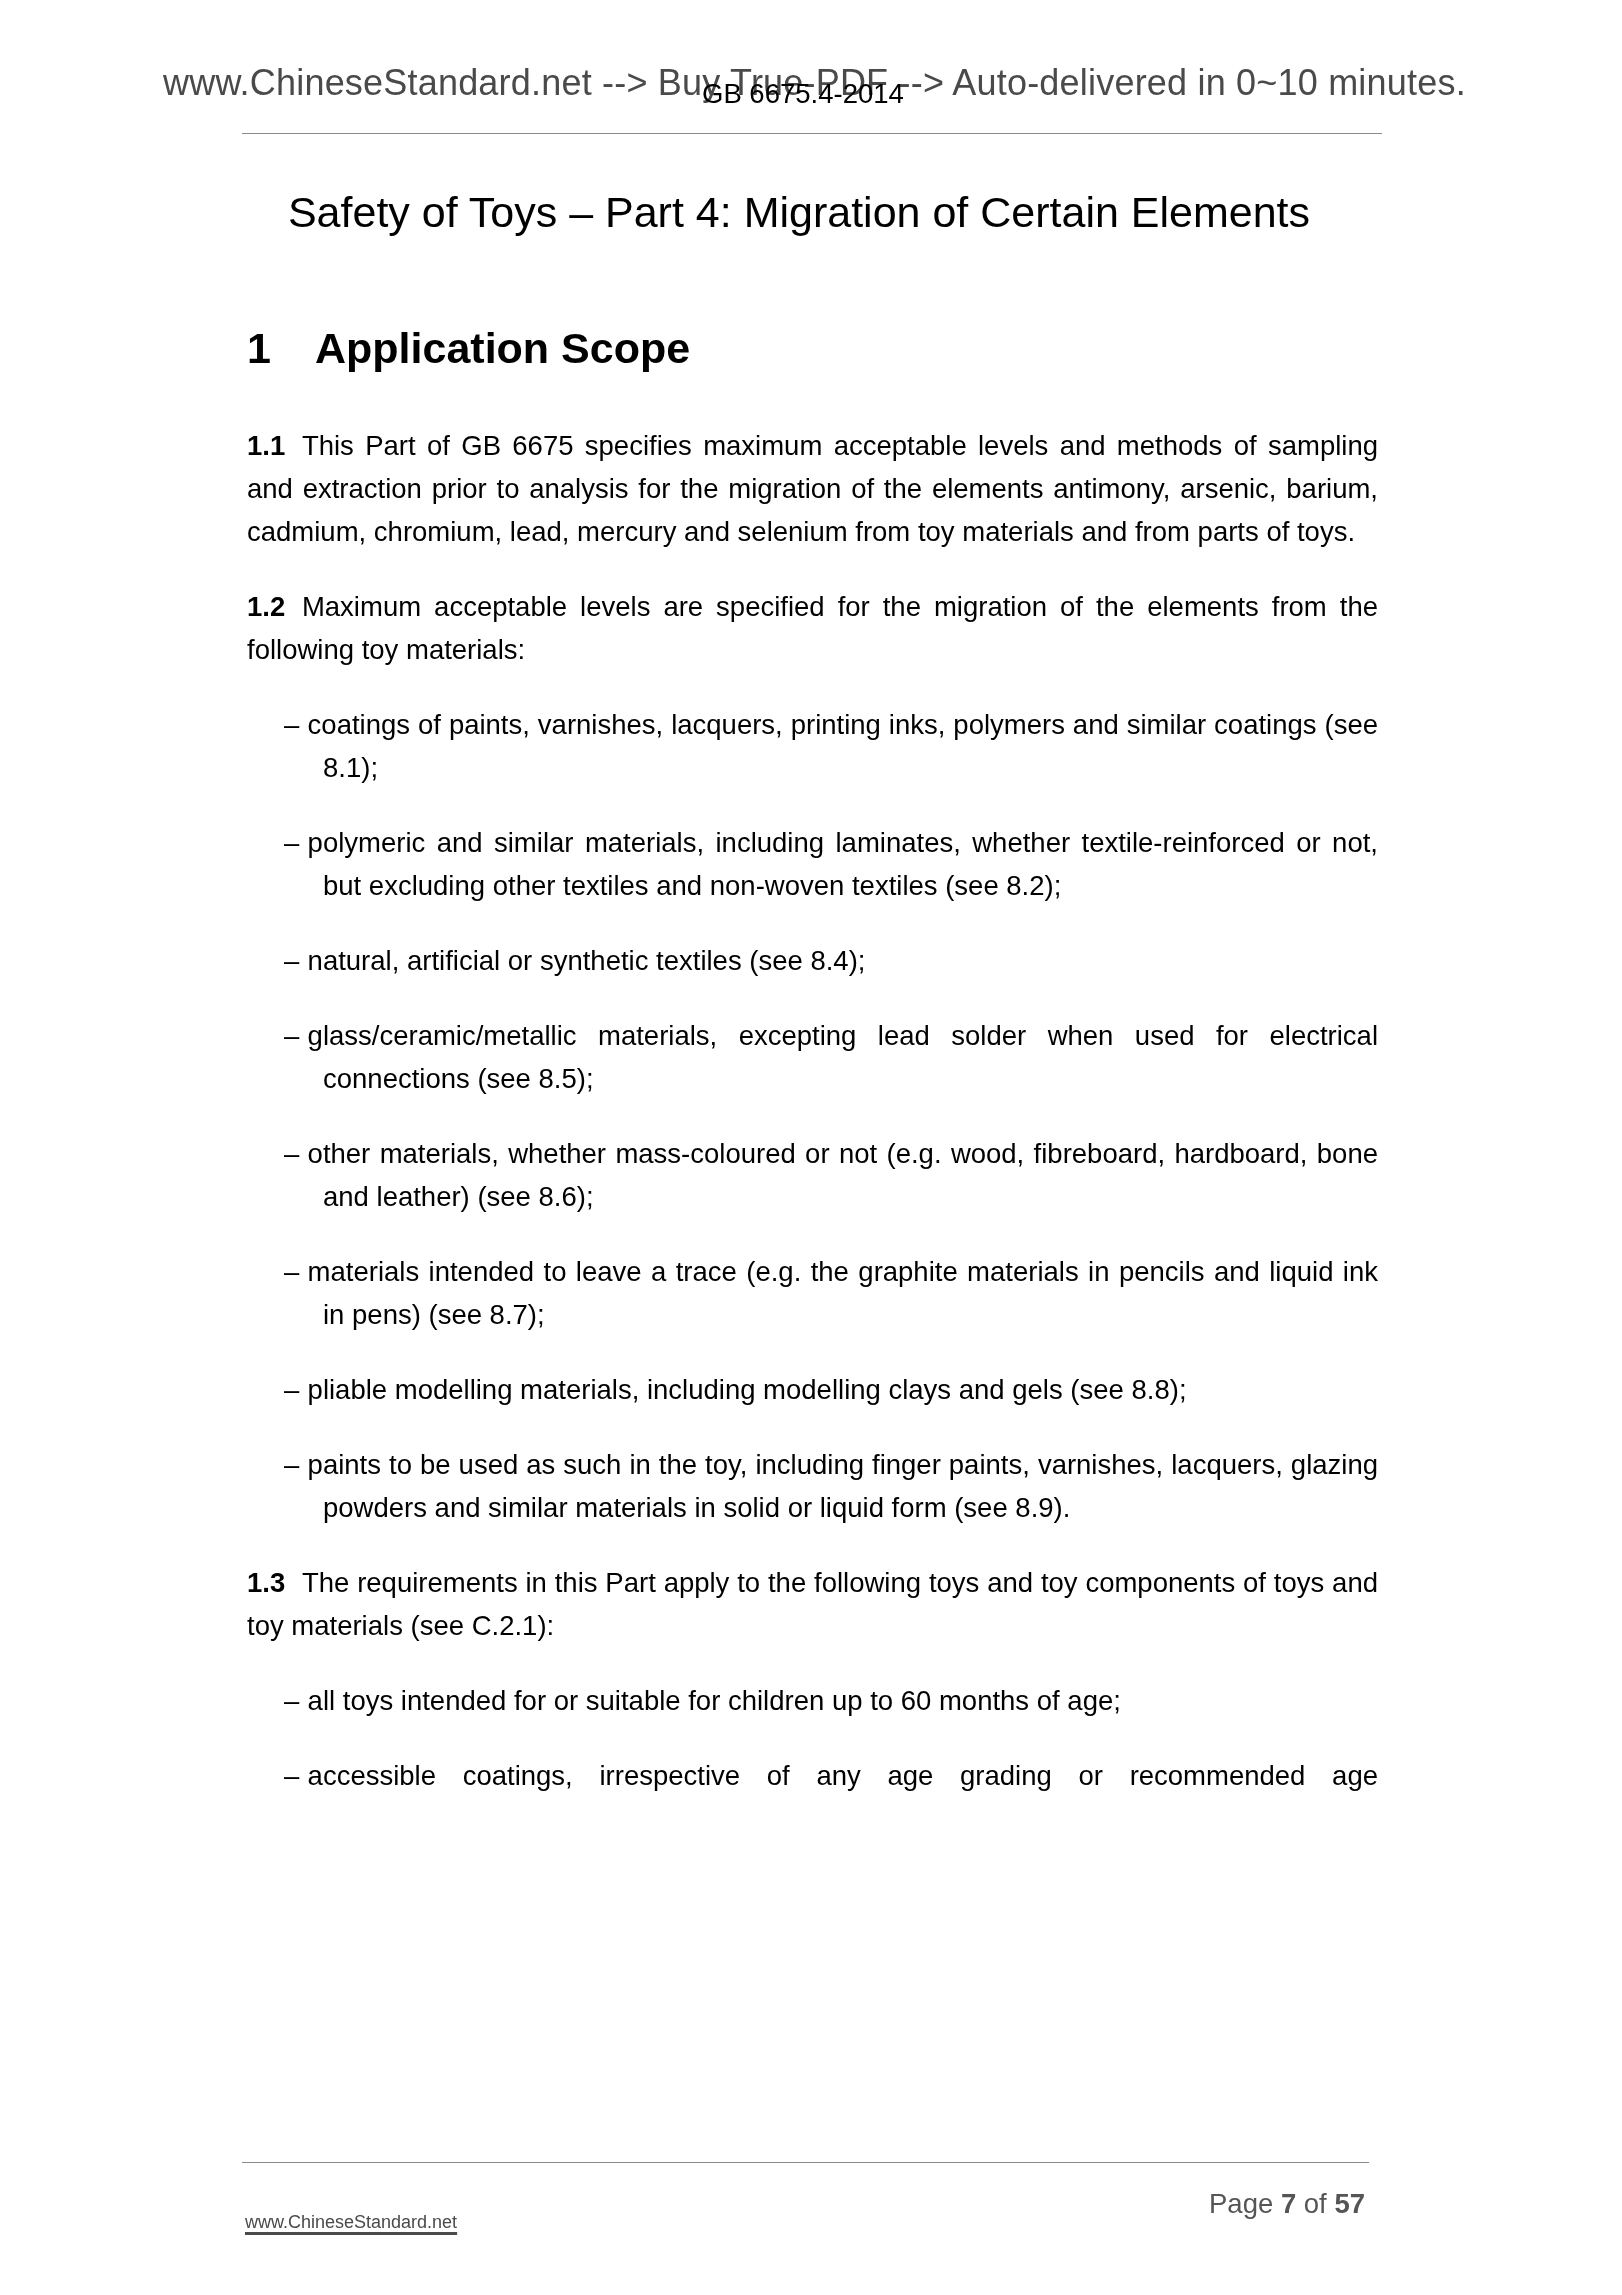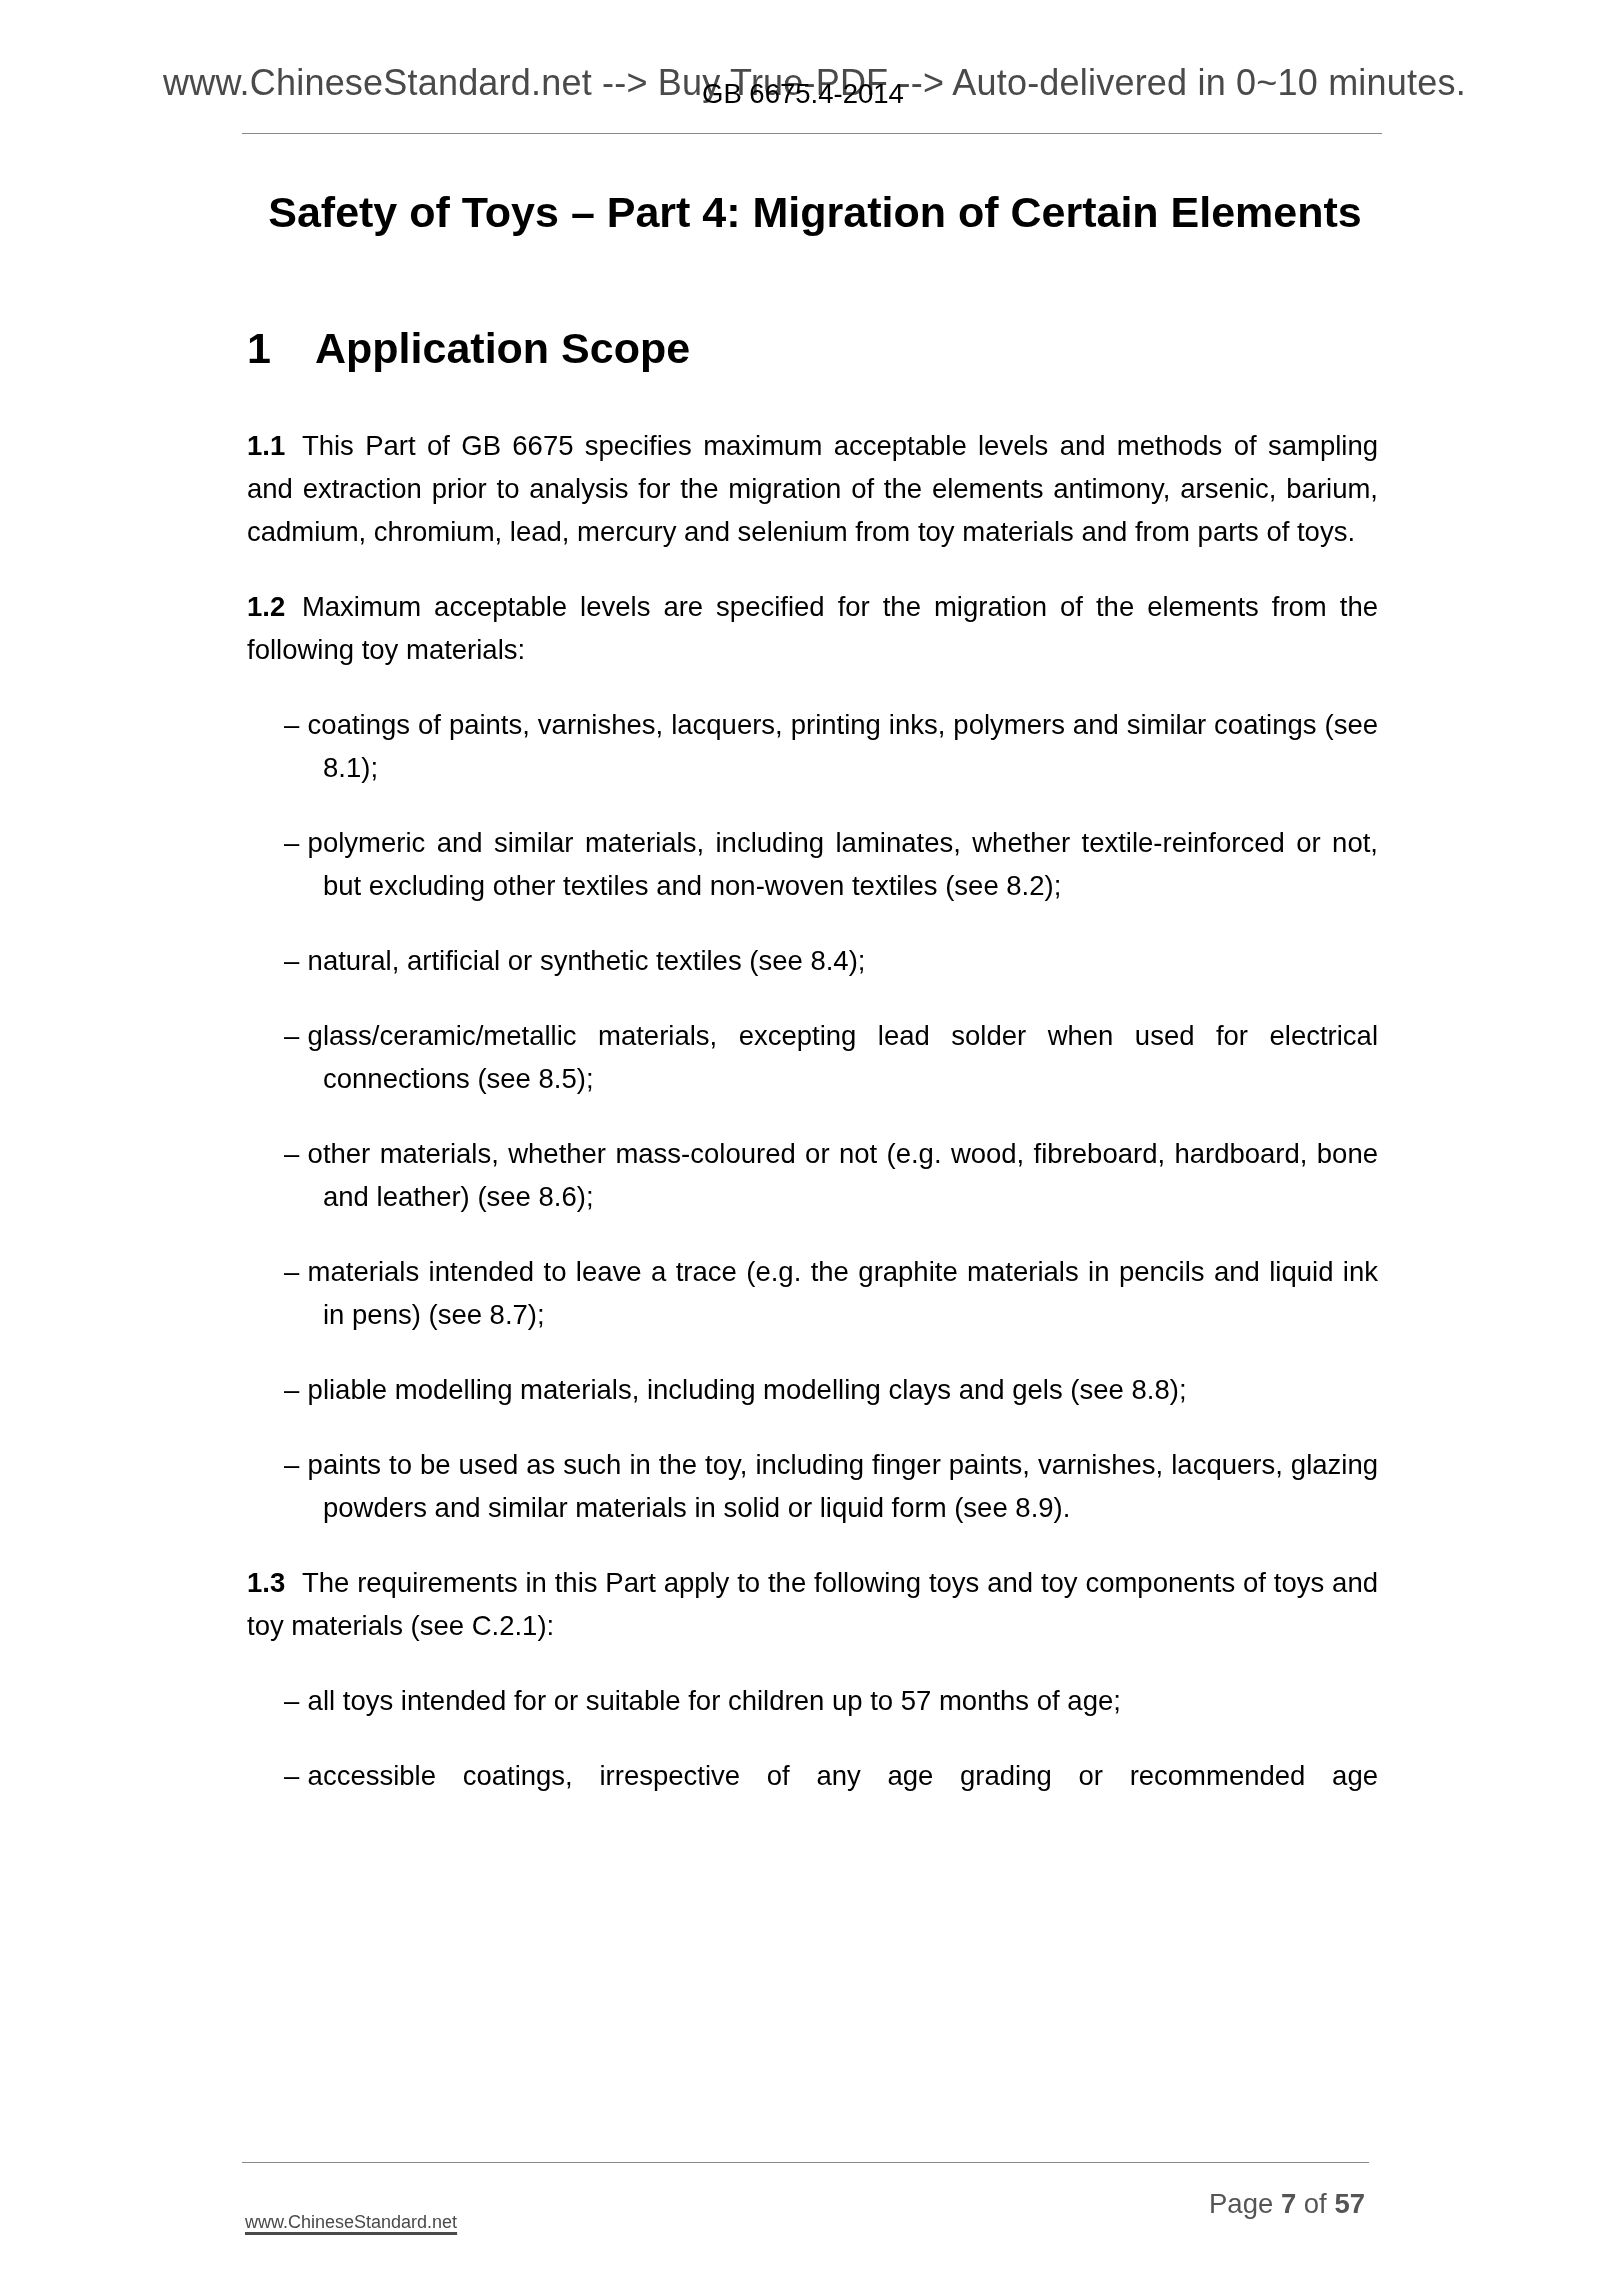--- a/index.html
+++ b/index.html
@@ -35,25 +35,25 @@
     .header-rule {
       position: absolute;
       left: 242px;
       top: 133px;
       width: 1140px;
       height: 0;
       border-top: 1.7px solid #8a8a8a;
     }
     .doc-title {
       position: absolute;
-      left: 247px;
+      left: 231px;
       width: 1136px;
       top: 188px;
       font-size: 43px;
-      font-weight: bold;
+      font-weight: normal;
       text-align: center;
       white-space: nowrap;
     }
     .section-heading {
       position: absolute;
       left: 247px;
       top: 324px;
       font-size: 43px;
       font-weight: bold;
       white-space: nowrap;
@@ -159,21 +159,21 @@
     <div class="list-item"><span class="dash">–</span><span>materials intended to leave a trace (e.g. the graphite materials in pencils and liquid ink in pens) (see 8.7);</span></div>
     <div class="list-item"><span class="dash">–</span><span>pliable modelling materials, including modelling clays and gels (see 8.8);</span></div>
     <div class="list-item" style="margin-bottom:0"><span class="dash">–</span><span>paints to be used as such in the toy, including finger paints, varnishes, lacquers, glazing powders and similar materials in solid or liquid form (see 8.9).</span></div>
   </div>
 
   <p class="clause">
     <span class="cnum">1.3</span><span>The requirements in this Part apply to the following toys and toy components of toys and toy materials (see C.2.1):</span>
   </p>
 
   <div class="list">
-    <div class="list-item"><span class="dash">–</span><span>all toys intended for or suitable for children up to 57 months of age;</span></div>
+    <div class="list-item"><span class="dash">–</span><span>all toys intended for or suitable for children up to 60 months of age;</span></div>
     <div class="list-item" style="text-align-last: justify;"><span class="dash">–</span><span>accessible coatings, irrespective of any age grading or recommended age</span></div>
   </div>
 
 </div>
 
 <div class="footer-rule"></div>
 <a class="footer-link">www.ChineseStandard.net</a>
 <div class="page-number">
   <span>Page</span>
   <b>7</b>

